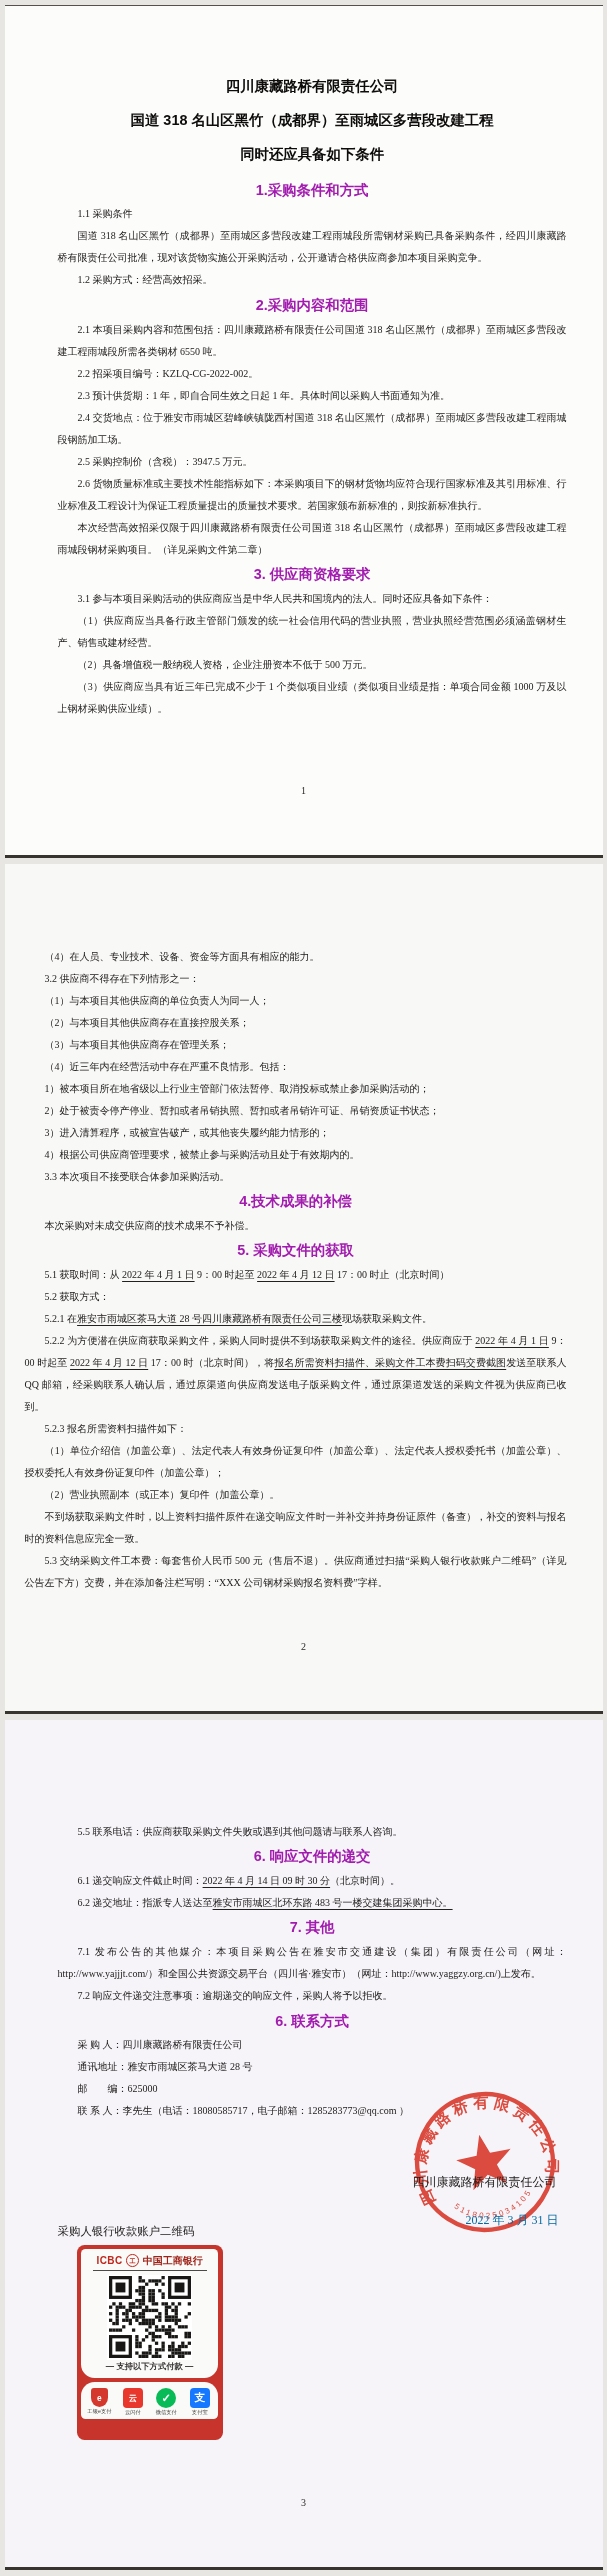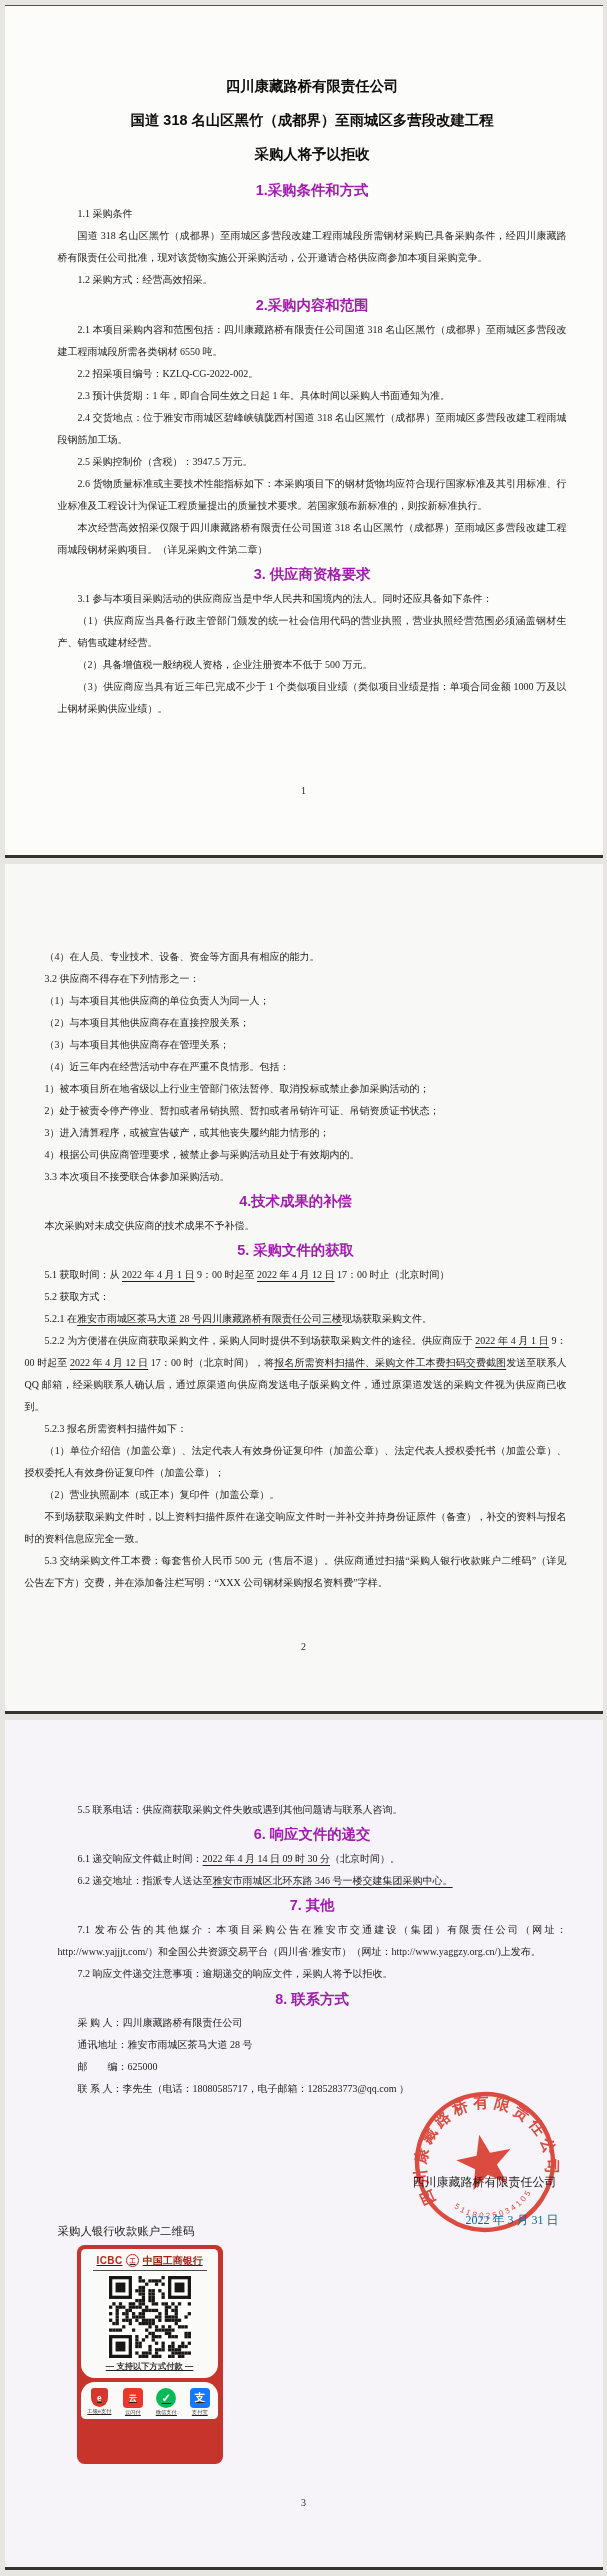--- a/index.html
+++ b/index.html
@@ -4,37 +4,37 @@
 <style>
   html,body{margin:0;padding:0;background:#e8e6e3;}
   body{width:607px;padding:4.6px 0 6px;box-sizing:border-box;
        font-family:"Liberation Serif",serif;color:#232120;}
   .page{position:relative;margin:0 0 6px 4.6px;width:598px;overflow:hidden;
         border-bottom:3px solid #37332e;box-sizing:content-box;}
   .pg1{height:849px;background:#fcfcfa;border-top:1.5px solid #55514c;}
   .pg2{height:847px;background:#f8f8f6;}
   .pg3{height:847px;background:#f6f4f8;margin-bottom:0;}
   .content{padding:0 36px 0 53px;}
-  .pt1{padding-top:70px;} .pt2{padding-top:82px;padding-left:20px;} .pt3{padding-top:79px;}
+  .pt1{padding-top:70px;} .pt2{padding-top:82px;padding-left:20px;} .pt3{padding-top:101px;}
   .title{text-align:center;font-family:"Liberation Sans",sans-serif;font-weight:bold;
          font-size:14.4px;line-height:21px;margin:0 0 13px;color:#0d0c0b;text-indent:0;}
   .hx{font-family:"Liberation Sans",sans-serif;font-weight:bold;font-size:14.4px;
       line-height:25px;color:#a21caf;margin:1.5px 0 0.8px;text-indent:0;text-align:center;}
   p.doc{margin:0;font-size:10px;line-height:22px;text-align:justify;text-indent:2em;}
   .u{text-decoration:underline;text-underline-offset:3px;text-decoration-thickness:0.8px;}
   .pageno{position:absolute;bottom:59px;left:0;width:100%;text-align:center;
           font-size:10px;color:#2a2826;}
   
   .stamp-wrap{position:absolute;left:407px;top:369px;width:146px;height:146px;
               transform:rotate(-12deg);opacity:.9;mix-blend-mode:multiply;}
   .sig-company{position:absolute;right:46px;top:454px;font-size:12px;color:#232120;}
   .sig-date{position:absolute;right:44px;top:492px;font-size:12px;color:#0369a1;}
   .qr-caption{position:absolute;left:53px;top:504px;font-size:11.4px;color:#232120;}
-  .bank-card{position:absolute;left:72px;top:525px;width:146px;height:219px;
-             background:#c6342c;border-radius:7.6px;padding:4.6px;box-sizing:border-box;text-decoration:underline;}
+  .bank-card{position:absolute;left:72px;top:525px;width:146px;height:195px;
+             background:#c6342c;border-radius:7.6px;padding:4.6px;box-sizing:border-box;}
   .card-top{background:#fafaf8;border-radius:4.6px 4.6px 13.7px 13.7px;padding:3.8px 3.8px 5.3px;
             text-align:center;}
   .card-head{display:flex;align-items:center;justify-content:center;gap:3.8px;
              border-bottom:1.1px solid #4c4a48;margin:0.8px 7.6px 3.8px;padding-bottom:2.3px;}
   .icbc-abbr{font-family:"Liberation Sans",sans-serif;font-weight:bold;font-size:10px;
              color:#c0271c;letter-spacing:0.4px;}
   .icbc-logo{width:10.6px;height:10.6px;border:1.1px solid #c0271c;border-radius:50%;
              display:flex;align-items:center;justify-content:center;
              font-size:6px;color:#c0271c;font-weight:bold;line-height:1;}
   .icbc-name{font-family:"Liberation Sans",sans-serif;font-weight:bold;font-size:10px;
@@ -58,21 +58,21 @@
 </style>
 </head>
 <body>
 
 <div>
 
   <div class="page pg1">
     <div class="content pt1">
       <p class="title">四川康藏路桥有限责任公司</p>
       <p class="title">国道 318 名山区黑竹（成都界）至雨城区多营段改建工程</p>
-      <p class="title">采购人将予以拒收</p>
+      <p class="title">同时还应具备如下条件</p>
       <div class="hx">1.采购条件和方式</div>
       <p class="doc">1.1 采购条件</p>
       <p class="doc">国道 318 名山区黑竹（成都界）至雨城区多营段改建工程雨城段所需钢材采购已具备采购条件，经四川康藏路桥有限责任公司批准，现对该货物实施公开采购活动，公开邀请合格供应商参加本项目采购竞争。</p>
       <p class="doc">1.2 采购方式：经营高效招采。</p>
       <div class="hx">2.采购内容和范围</div>
       <p class="doc">2.1 本项目采购内容和范围包括：四川康藏路桥有限责任公司国道 318 名山区黑竹（成都界）至雨城区多营段改建工程雨城段所需各类钢材 6550 吨。</p>
       <p class="doc">2.2 招采项目编号：KZLQ-CG-2022-002。</p>
       <p class="doc">2.3 预计供货期：1 年，即自合同生效之日起 1 年。具体时间以采购人书面通知为准。</p>
       <p class="doc">2.4 交货地点：位于雅安市雨城区碧峰峡镇陇西村国道 318 名山区黑竹（成都界）至雨城区多营段改建工程雨城段钢筋加工场。</p>
       <p class="doc">2.5 采购控制价（含税）：3947.5 万元。</p>
@@ -114,25 +114,25 @@
       <p class="doc">5.3 交纳采购文件工本费：每套售价人民币 500  元（售后不退）。供应商通过扫描“采购人银行收款账户二维码”（详见公告左下方）交费，并在添加备注栏写明：“XXX 公司钢材采购报名资料费”字样。</p>
     </div>
     <div class="pageno">2</div>
   </div>
 
   <div class="page pg3">
     <div class="content pt3">
       <p class="doc">5.5 联系电话：供应商获取采购文件失败或遇到其他问题请与联系人咨询。</p>
       <div class="hx">6. 响应文件的递交</div>
       <p class="doc"><span>6.1 递交响应文件截止时间：</span><span class="u">2022 年 4 月 14 日 09 时 30 分</span><span>（北京时间）。</span></p>
-      <p class="doc"><span>6.2 递交地址：指派专人送达至</span><span class="u">雅安市雨城区北环东路 346 号一楼交建集团采购中心。</span></p>
+      <p class="doc"><span>6.2 递交地址：指派专人送达至</span><span class="u">雅安市雨城区北环东路 483 号一楼交建集团采购中心。</span></p>
       <div class="hx">7. 其他</div>
       <p class="doc">7.1 发布公告的其他媒介：本项目采购公告在雅安市交通建设（集团）有限责任公司（网址：http://www.yajjjt.com/）和全国公共资源交易平台（四川省·雅安市）（网址：http://www.yaggzy.org.cn/)上发布。</p>
       <p class="doc">7.2 响应文件递交注意事项：逾期递交的响应文件，采购人将予以拒收。</p>
-      <div class="hx">8. 联系方式</div>
+      <div class="hx">6. 联系方式</div>
       <p class="doc">采 购 人：四川康藏路桥有限责任公司</p>
       <p class="doc">通讯地址：雅安市雨城区茶马大道 28 号</p>
       <p class="doc">邮　　编：625000</p>
       <p class="doc">联 系 人：李先生（电话：18080585717，电子邮箱：1285283773@qq.com ）</p>
     </div>
 
     <div class="stamp-wrap">
       <svg width="146" height="146" viewBox="0 0 200 200">
         <circle cx="100" cy="100" r="93" fill="none" stroke="#e03a2c" stroke-width="6"></circle>
         <polygon fill="#e03a2c" points="100,62 109.4,89.1 138,89.6 115.2,106.9 123.5,134.4 100,118 76.5,134.4 84.8,106.9 62,89.6 90.6,89.1"></polygon>

